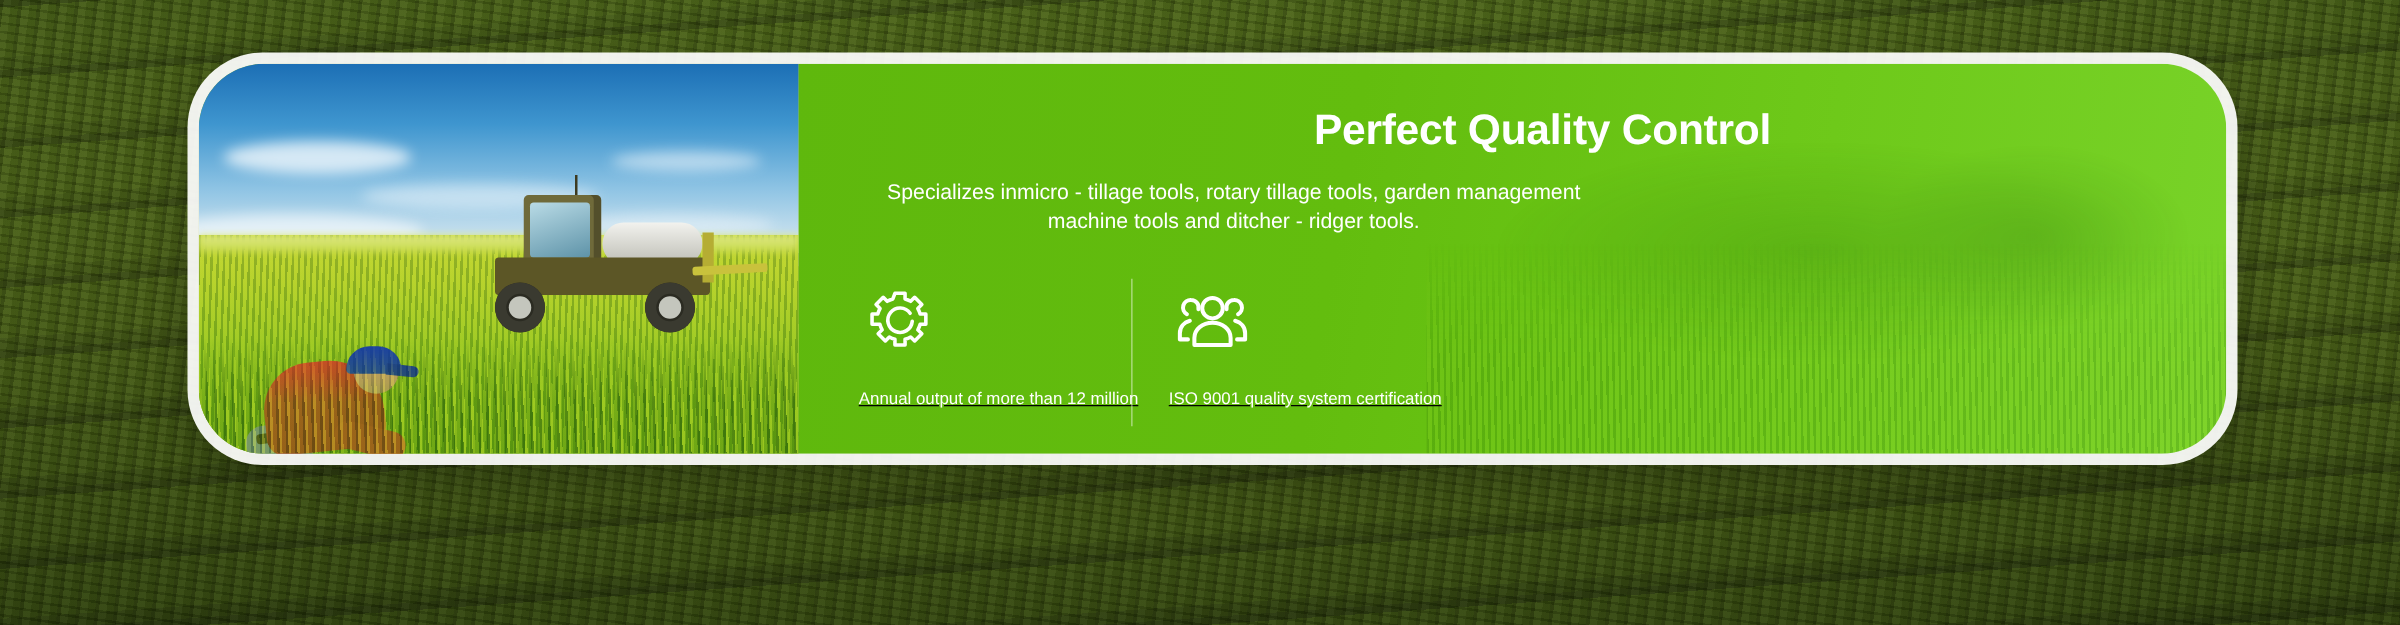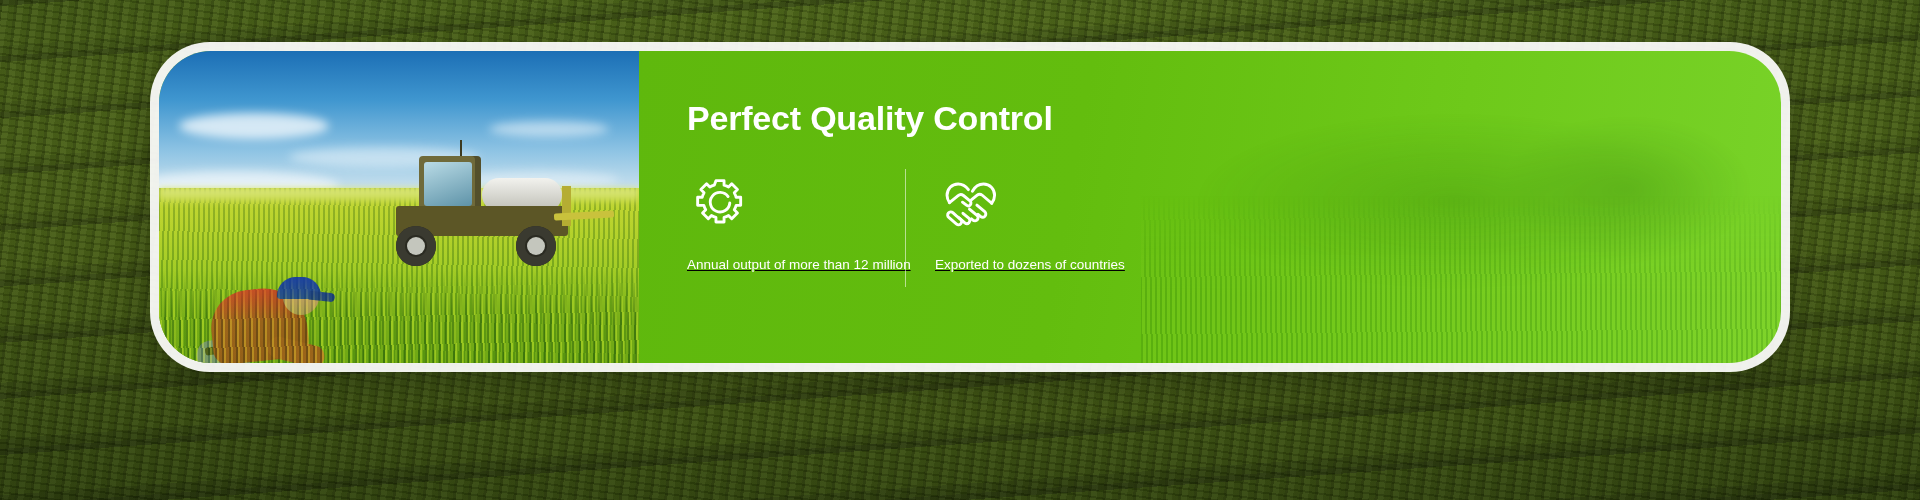--- a/index.html
+++ b/index.html
@@ -207,21 +207,21 @@
   }
   .ghost-grass {
     position:absolute; right:0; bottom:0; width:640px; height:170px;
     opacity:.30;
     background:repeating-linear-gradient(89deg,
       rgba(30,90,5,.55) 0px, rgba(30,90,5,.55) 2px,
       rgba(180,225,60,.40) 2px, rgba(180,225,60,.40) 5px);
     -webkit-mask-image:linear-gradient(180deg,transparent 0%, #000 60%);
             mask-image:linear-gradient(180deg,transparent 0%, #000 60%);
   }
-  .panel-inner { position:relative; z-index:2; padding:50px 0 0 48px; }
+  .panel-inner { position:relative; z-index:2; padding:36px 0 0 48px;text-align:center; }
 
   .title {
     color:#fff;
     font-size:34px;
     font-weight:bold;
     letter-spacing:-.2px;
     line-height:1;
   }
   .subtitle {
     margin-top:22px;
@@ -304,49 +304,48 @@
 
         <div class="grass-front"></div>
       </div>
 
       <div class="panel">
         <div class="ghost"></div>
         <div class="ghost-grass"></div>
 
         <div class="panel-inner">
           <h1 class="title">Perfect Quality Control</h1>
+          <p class="subtitle">Specializes inmicro - tillage tools, rotary tillage tools, garden management machine tools and ditcher - ridger tools.</p>
 
           <div class="features">
 
             <div class="feature">
               <span class="f-icon">
                 <svg width="54" height="54" viewBox="0 0 64 64" fill="none" stroke="#ffffff" stroke-width="3.4" stroke-linejoin="round" stroke-linecap="round">
                   <path d="M27.2 5.5h9.6v5.4a21.6 21.6 0 0 1 5.3 2.2l3.8-3.8 6.8 6.8-3.8 3.8a21.6 21.6 0 0 1 2.2 5.3h5.4v9.6h-5.4a21.6 21.6 0 0 1-2.2 5.3l3.8 3.8-6.8 6.8-3.8-3.8a21.6 21.6 0 0 1-5.3 2.2v5.4h-9.6v-5.4a21.6 21.6 0 0 1-5.3-2.2l-3.8 3.8-6.8-6.8 3.8-3.8a21.6 21.6 0 0 1-2.2-5.3H5.5v-9.6h5.4a21.6 21.6 0 0 1 2.2-5.3l-3.8-3.8 6.8-6.8 3.8 3.8a21.6 21.6 0 0 1 5.3-2.2z"></path>
                   <path d="M41.6 24.4A11.6 11.6 0 1 0 43.6 32"></path>
                 </svg>
               </span>
               <span class="f-label">Annual output of more  than 12 million</span>
             </div>
 
-
             <div class="feature">
               <span class="f-icon">
-                <svg width="62" height="54" viewBox="0 0 76 64" fill="none" stroke="#ffffff" stroke-width="3.6" stroke-linejoin="round" stroke-linecap="round">
-                  <path d="M38.5 17.5c3.2-5.6 8-8.8 13.6-8.8 7.7 0 13.6 6 13.6 13.9 0 3.6-1.3 6.9-3.6 9.7"></path>
-                  <path d="M33.6 15.6C30.2 11.2 25.9 8.7 21 8.7 13.3 8.7 7.4 14.8 7.4 22.6c0 3.3 1.1 6.3 3 8.9"></path>
-                  <path d="M10.4 31.5 21 22.9c1.9-1.6 4.6-1.6 6.5-.1l8 6.6c1.5 1.2 1.6 3.5.3 4.9-1.2 1.3-3.2 1.5-4.6.4l-4.9-3.7"></path>
-                  <path d="M62.1 32.3 50.6 22.5c-1.8-1.5-4.4-1.6-6.2-.1l-7.2 5.8"></path>
-                  <path d="m34.9 39.5 9.2 7.7c1.6 1.4 1.8 3.8.4 5.4-1.4 1.6-3.8 1.8-5.4.4l-1.8-1.5"></path>
-                  <path d="M26.9 44.6 34 50.5c1.6 1.3 1.8 3.7.5 5.3-1.4 1.6-3.7 1.8-5.3.5l-7.1-6"></path>
-                  <path d="M18.5 47.4 24 52c1.6 1.3 1.8 3.7.4 5.3-1.3 1.6-3.7 1.8-5.3.5l-9.6-8.1c-1.6-1.4-1.8-3.8-.4-5.4 1.4-1.6 3.8-1.8 5.4-.4z"></path>
-                  <path d="M44 34.6l9.6 8.1c1.6 1.4 1.8 3.8.4 5.4-1.3 1.6-3.7 1.8-5.3.5l-3.3-2.8"></path>
+                <svg width="58" height="52" viewBox="0 0 72 58" fill="none" stroke="#ffffff" stroke-width="4" stroke-linejoin="round" stroke-linecap="round">
+                  <path d="M22 17a7.5 7.5 0 0 0-7.3-9.2A7.6 7.6 0 0 0 10.6 22"></path>
+                  <path d="M13.5 28.5C7.6 30 3.6 34.6 3.6 40.8V47h8"></path>
+                  <path d="M50 17a7.5 7.5 0 0 1 7.3-9.2A7.6 7.6 0 0 1 61.4 22"></path>
+                  <path d="M58.5 28.5c5.9 1.5 9.9 6.1 9.9 12.3V47h-8"></path>
+                  <circle cx="36" cy="16" r="10.2"></circle>
+                  <path d="M18 52.5v-6.8C18 36.9 26 30.6 36 30.6s18 6.3 18 15.1v6.8z"></path>
                 </svg>
               </span>
-              <span class="f-label">Exported to dozens of countries</span>
+              <span class="f-label">ISO 9001 quality system certification</span>
             </div>
+
 
           </div>
         </div>
       </div>
 
     </div>
   </div>
 </div>
 
 </body></html>

